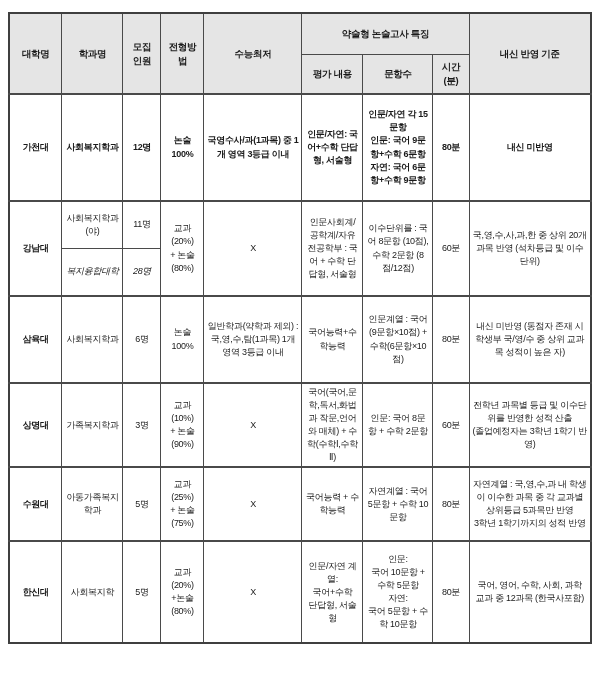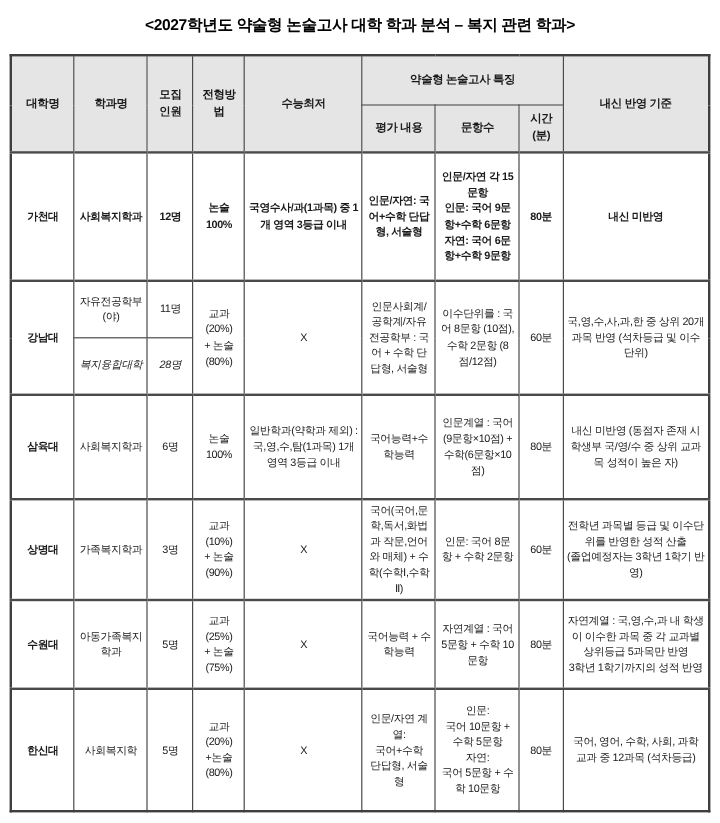--- a/index.html
+++ b/index.html
@@ -66,21 +66,20 @@
   tr.r-samyook td { height: 81px; }
   tr.r-sangmyung td { height: 62px; }
   tr.r-suwon td { height: 68px; }
   tr.r-hanshin td { height: 96px; }
 </style>
 </head>
 <body>
 
 <div class="page">
 
-  <div class="doc-title">&lt;2027학년도 약술형 논술고사 대학 학과 분석 – 복지 관련 학과&gt;</div>
 
   <table class="analysis">
     <colgroup>
       <col style="width:53px">
         <col style="width:61px">
         <col style="width:38px">
       <col style="width:43px">
         <col style="width:98px">
         <col style="width:61px">
       <col style="width:70px">
@@ -116,21 +115,21 @@
         <td>국영수사/과(1과목) 중 1개 영역 3등급 이내</td>
         <td>인문/자연: 국어+수학 단답형, 서술형</td>
         <td>인문/자연 각 15문항
 인문: 국어 9문항+수학 6문항
 자연: 국어 6문항+수학 9문항</td>
         <td>80분</td>
         <td>내신 미반영</td>
       </tr>
       <tr class="r-gangnam-a group-start">
         <td class="univ" rowspan="2">강남대</td>
-        <td>자유전공학부(야)</td>
+        <td>사회복지학과(야)</td>
         <td>11명</td>
         <td rowspan="2">교과
 (20%)
 + 논술
 (80%)</td>
         <td rowspan="2">X</td>
         <td rowspan="2">인문사회계/공학계/자유전공학부 : 국어 + 수학 단답형, 서술형</td>
         <td rowspan="2">이수단위를 : 국어 8문항 (10점), 수학 2문항 (8점/12점)</td>
         <td rowspan="2">60분</td>
         <td rowspan="2">국,영,수,사,과,한 중 상위 20개 과목 반영 (석차등급 및 이수단위)</td>
@@ -191,18 +190,18 @@
 (80%)</td>
         <td>X</td>
         <td>인문/자연 계열:
 국어+수학
 단답형, 서술형</td>
         <td>인문:
 국어 10문항 + 수학 5문항
 자연:
 국어 5문항 + 수학 10문항</td>
         <td>80분</td>
-        <td>국어, 영어, 수학, 사회, 과학 교과 중 12과목 (석차등급)</td>
+        <td>국어, 영어, 수학, 사회, 과학 교과 중 12과목 (한국사포함)</td>
       </tr>
     </tbody>
   </table>
 
 </div>
 
 </body></html>

